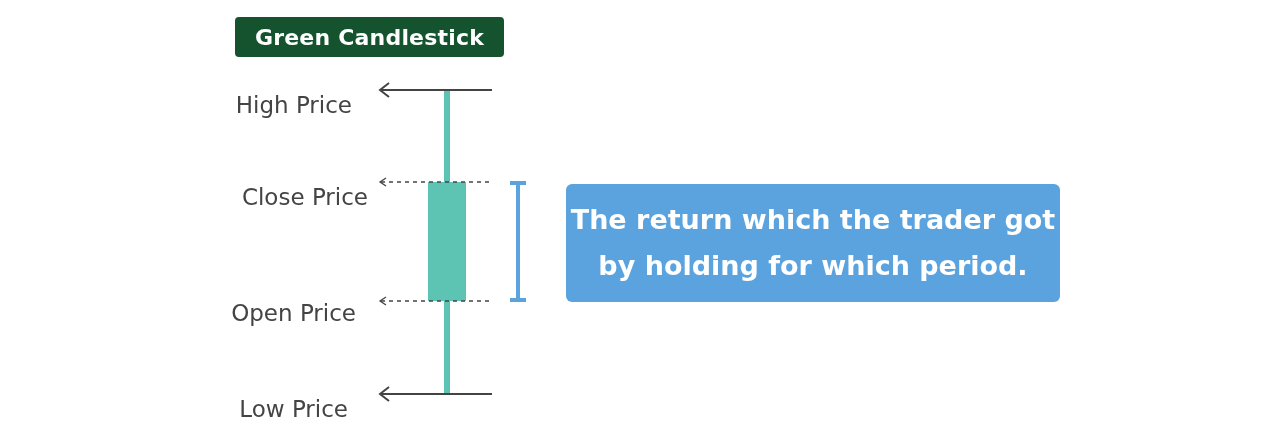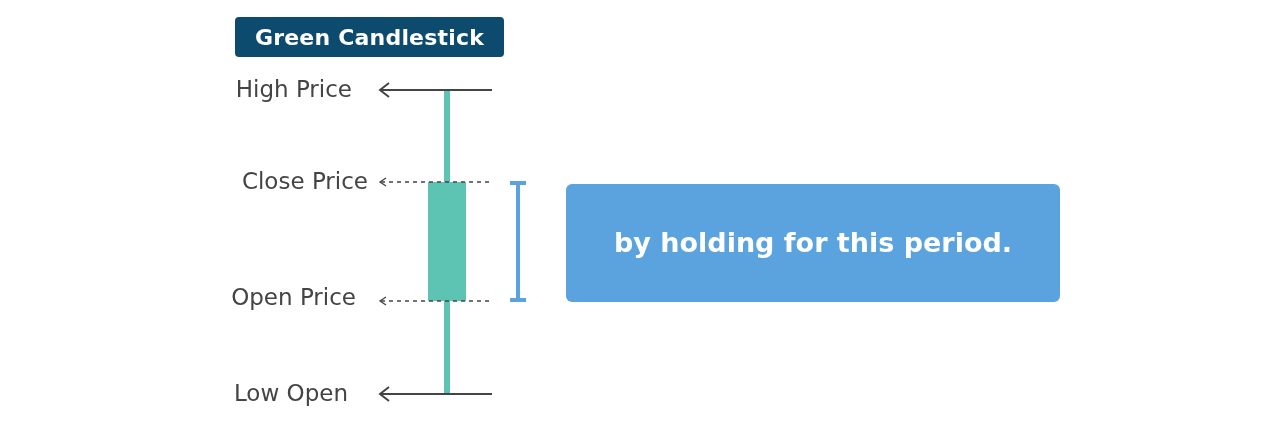--- a/index.html
+++ b/index.html
@@ -1,38 +1,38 @@
 <!DOCTYPE html>
 <html><head>
 <meta charset="utf-8">
 <style>
   html, body { margin: 0; padding: 0; background: #ffffff; }
   body { width: 1281px; height: 427px; position: relative; overflow: hidden;
          font-family: "DejaVu Sans", sans-serif; }
   .badge { position: absolute; left: 235px; top: 17px; width: 269px; height: 40px;
-           background: #0c4a6e; border-radius: 4px; color: #fff; font-weight: bold;
+           background: #14532d; border-radius: 4px; color: #fff; font-weight: bold;
            font-size: 22px; display: flex; align-items: center; justify-content: center;
            letter-spacing: 0.2px; }
   .label { position: absolute; font-size: 23px; color: #444444; text-align: right;
-           width: 160px; }
+           width: 160px; margin-top: 16px; }
   .note { position: absolute; left: 566px; top: 184px; width: 494px; height: 118px;
           background: #5ba3df; border-radius: 6px; color: #fff; font-weight: bold;
           font-size: 27px; line-height: 46px; display: flex; align-items: center;
           justify-content: center; text-align: center; }
   svg.diagram { position: absolute; left: 0; top: 0; }
 </style>
 </head>
 <body>
 
 <div class="badge">Green Candlestick</div>
 
 <div class="label" style="left:192px; top:76px;">High Price</div>
 <div class="label" style="left:208px; top:168px;">Close Price</div>
 <div class="label" style="left:196px; top:284px;">Open Price</div>
-<div class="label" style="left:188px; top:380px;">Low Open</div>
+<div class="label" style="left:188px; top:380px;">Low Price</div>
 
 <svg class="diagram" width="1281" height="427">
 
   <rect x="444" y="90" width="6" height="304" fill="#5dc4b4"></rect>
 
   <rect x="428" y="182" width="38" height="119" fill="#5dc4b4"></rect>
 
   <g stroke="#444444" stroke-width="2" fill="none">
     <line x1="380" y1="90" x2="492" y2="90"></line>
     <polyline points="389,83 380,90 389,97"></polyline>
@@ -55,15 +55,16 @@
 
   <g stroke="#5ba3df" stroke-width="4" fill="none">
     <line x1="518" y1="183" x2="518" y2="300"></line>
     <line x1="510" y1="183" x2="526" y2="183"></line>
     <line x1="510" y1="300" x2="526" y2="300"></line>
   </g>
 </svg>
 
 <div class="note">
   <div>
-    <div>by holding for this period.</div>
+    <div>The return which the trader got</div>
+    <div>by holding for which period.</div>
   </div>
 </div>
 
 </body></html>

